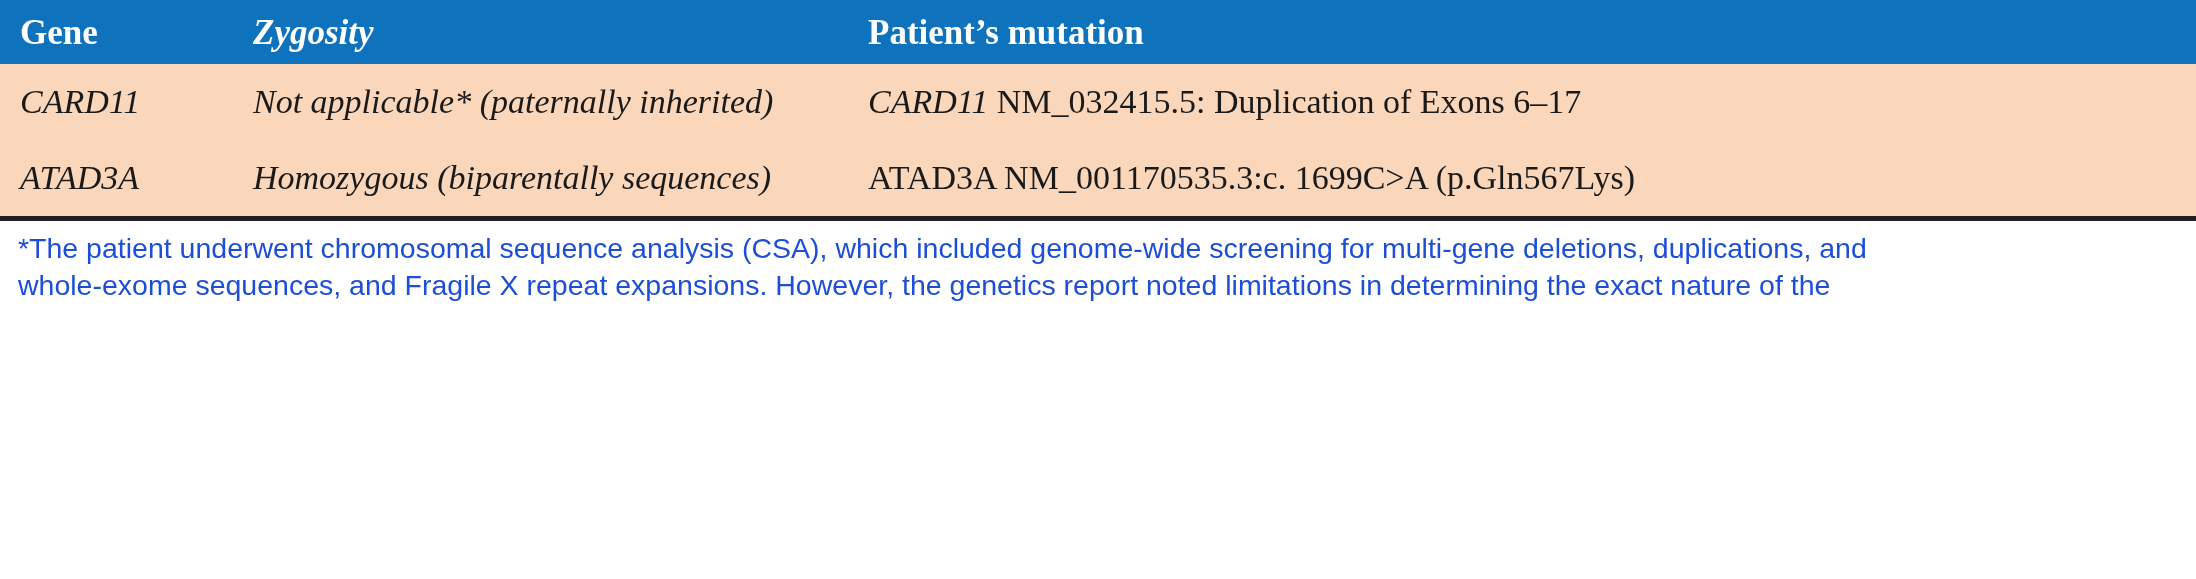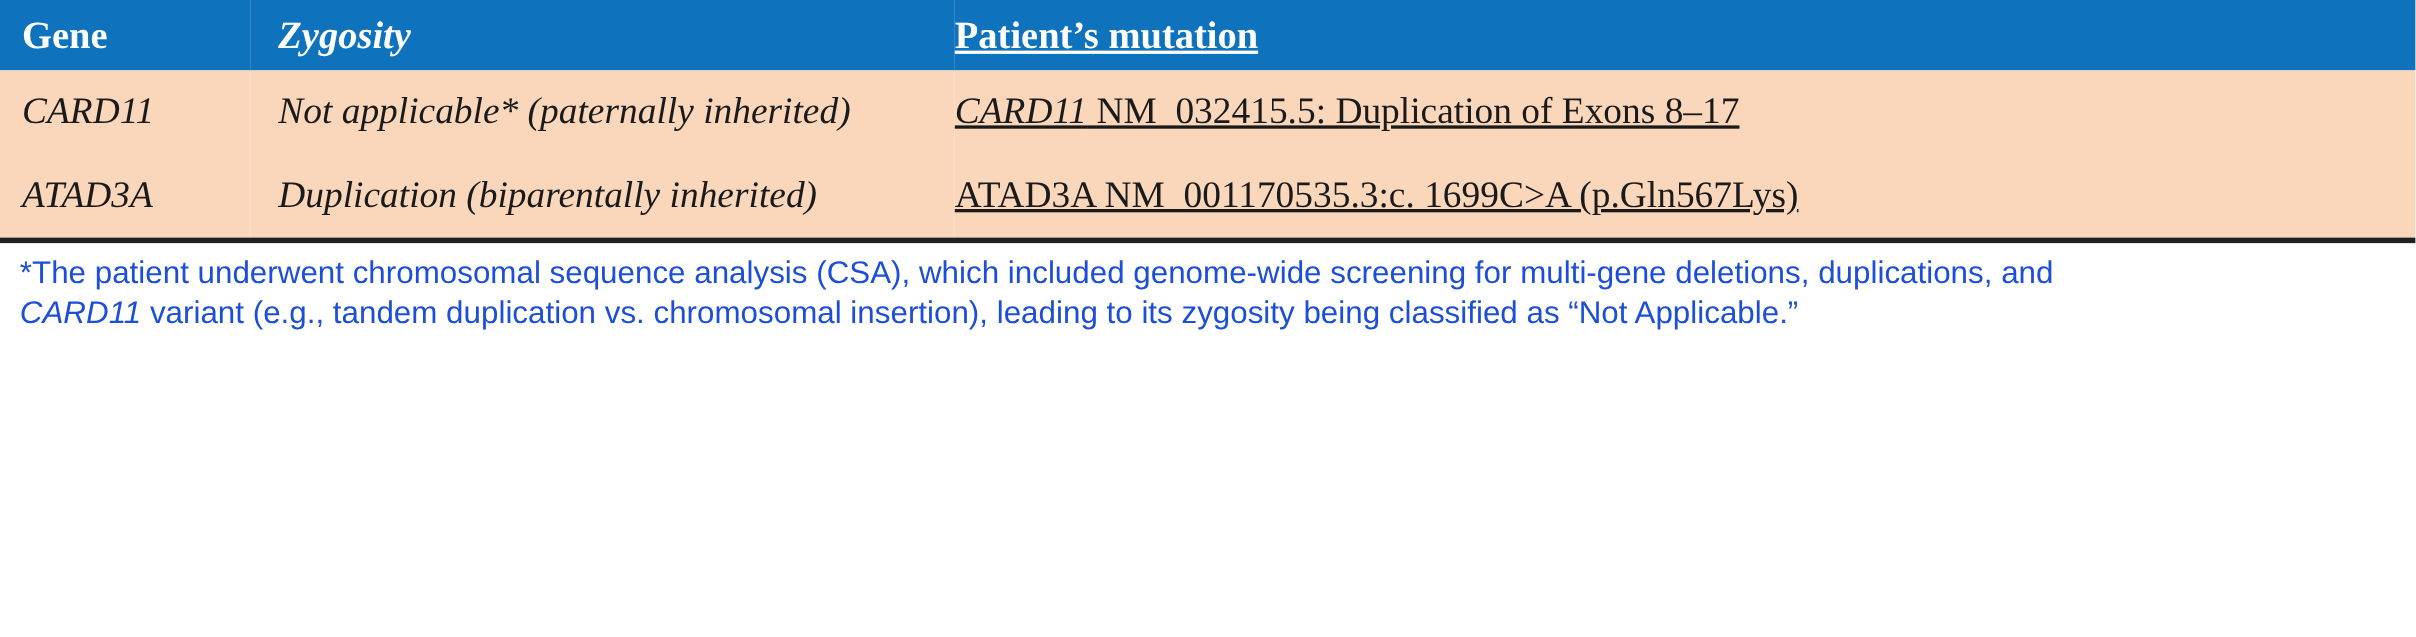--- a/index.html
+++ b/index.html
@@ -50,21 +50,21 @@
     vertical-align: middle;
     line-height: 1.15;
     white-space: nowrap;
   }
   .col-gene   { width: 228px; }
   .col-zyg    { width: 640px; }
   .col-mut    { width: 1328px; }
 
   .cell-inner-gene { display: block; padding-left: 20px; }
   .cell-inner-zyg  { display: block; padding-left: 25px; font-style: italic; }
-  .cell-inner-mut  { display: block; padding-left: 0px; text-decoration: underline; }
+  .cell-inner-mut  { display: block; padding-left: 0px; }
 
   .gene-name { font-style: italic; }
   .ital { font-style: italic; }
 
   .rule-bottom {
     width: 2196px;
     height: 0;
     border-top: 5px solid #231f20;
     margin: 0;
     padding: 0;
@@ -109,41 +109,41 @@
     <tbody>
 
       <tr>
         <td>
           <span class="cell-inner-gene gene-name">CARD11</span>
         </td>
         <td>
           <span class="cell-inner-zyg">Not applicable* (paternally inherited)</span>
         </td>
         <td>
-          <span class="cell-inner-mut"><span class="ital">CARD11</span><span> NM_032415.5: Duplication of Exons 8–17</span></span>
+          <span class="cell-inner-mut"><span class="ital">CARD11</span><span> NM_032415.5: Duplication of Exons 6–17</span></span>
         </td>
       </tr>
 
       <tr>
         <td>
           <span class="cell-inner-gene gene-name">ATAD3A</span>
         </td>
         <td>
-          <span class="cell-inner-zyg">Duplication (biparentally inherited)</span>
+          <span class="cell-inner-zyg">Homozygous (biparentally sequences)</span>
         </td>
         <td>
           <span class="cell-inner-mut"><span class="ital"></span><span>ATAD3A NM_001170535.3:c. 1699C&gt;A (p.Gln567Lys)</span></span>
         </td>
       </tr>
 
 
 
     </tbody>
   </table>
 
   <div class="rule-bottom"></div>
 
   <div class="footnote">
     <span class="fn-line">*The patient underwent chromosomal sequence analysis (CSA), which included genome-wide screening for multi-gene deletions, duplications, and</span>
-    <span class="fn-line"><span class="ital">CARD11</span><span> variant (e.g., tandem duplication vs. chromosomal insertion), leading to its zygosity being classified as “Not Applicable.”</span></span>
+    <span class="fn-line">whole-exome sequences, and Fragile X repeat expansions. However, the genetics report noted limitations in determining the exact nature of the</span>
   </div>
 
 </div>
 
 </body></html>

